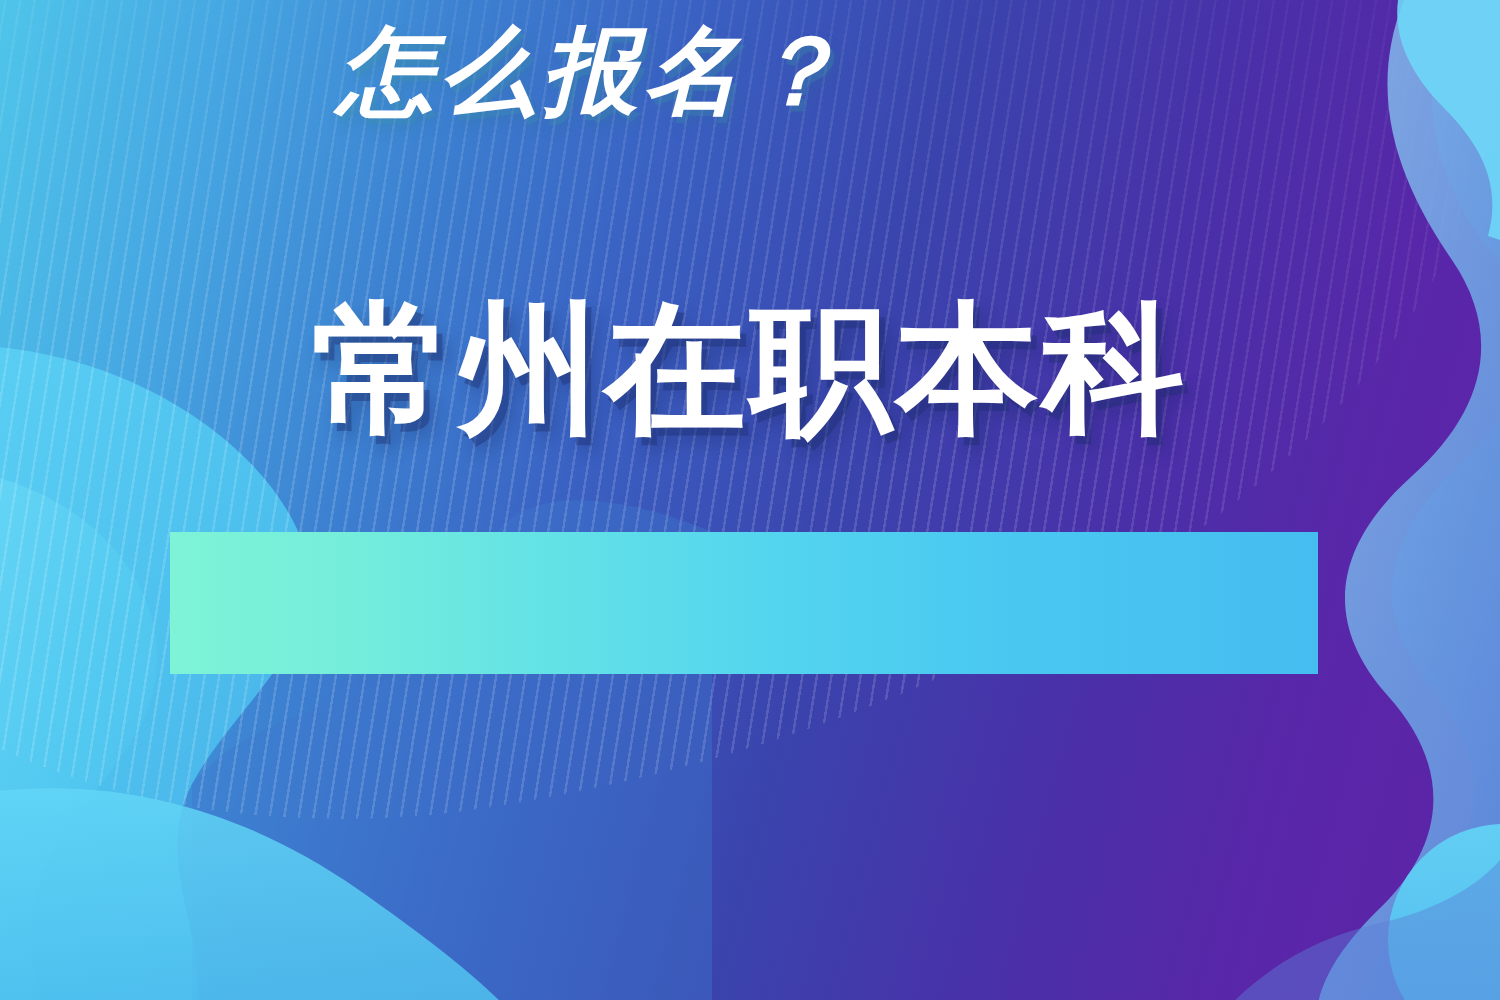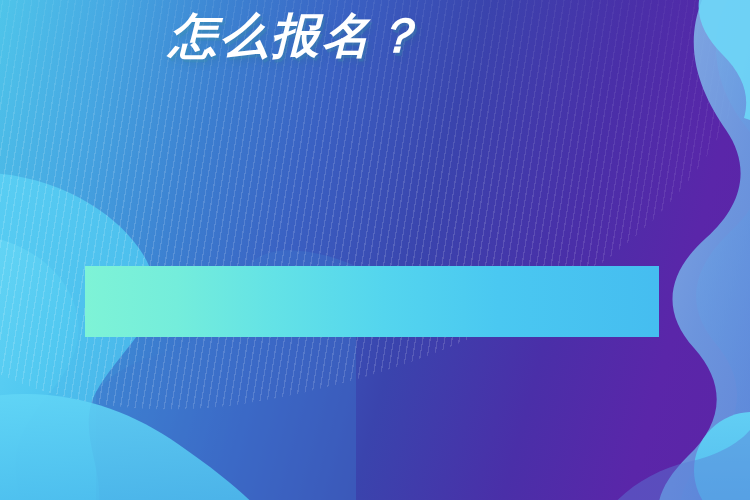--- a/index.html
+++ b/index.html
@@ -245,17 +245,20 @@
              L 750,120 L 750,-20 Z" fill="#6ed6f7" opacity="0.9"></path>
 
     <circle cx="752" cy="470" r="58" fill="url(#gWave3)" opacity="0.95"></circle>
 
     <path d="M 600,520
              C 624,488 654,470 688,462
              C 716,456 738,444 750,430
              L 750,520 Z" fill="#5b7ed6" opacity="0.45"></path>
   </svg>
 
+  <div class="headline-wrap">
+    <span class="headline">常州在职本科</span>
+  </div>
 
   <div class="subbar"></div>
   <div class="subbar-text">怎么报名？</div>
 
 </div>
 
 </body></html>

